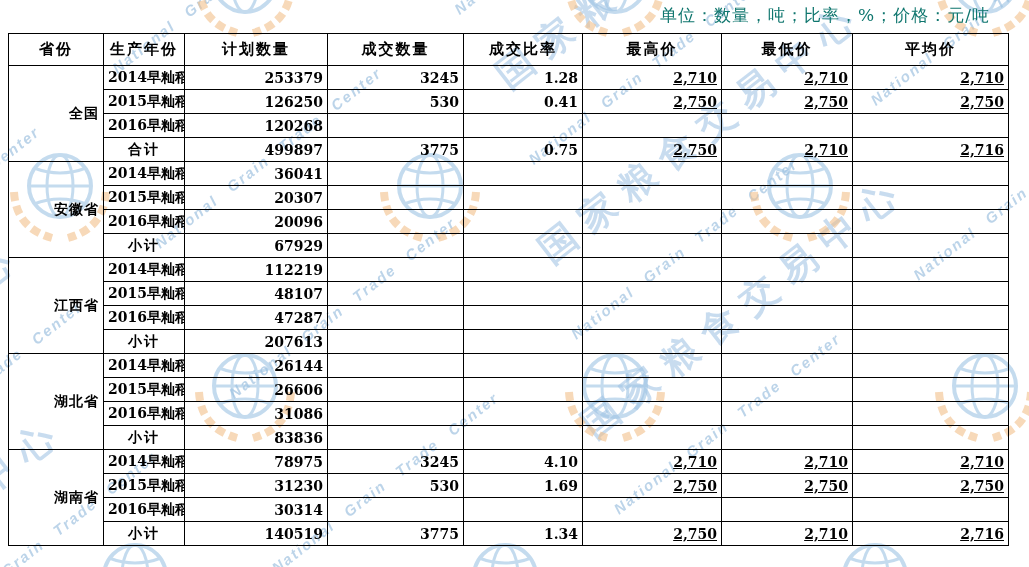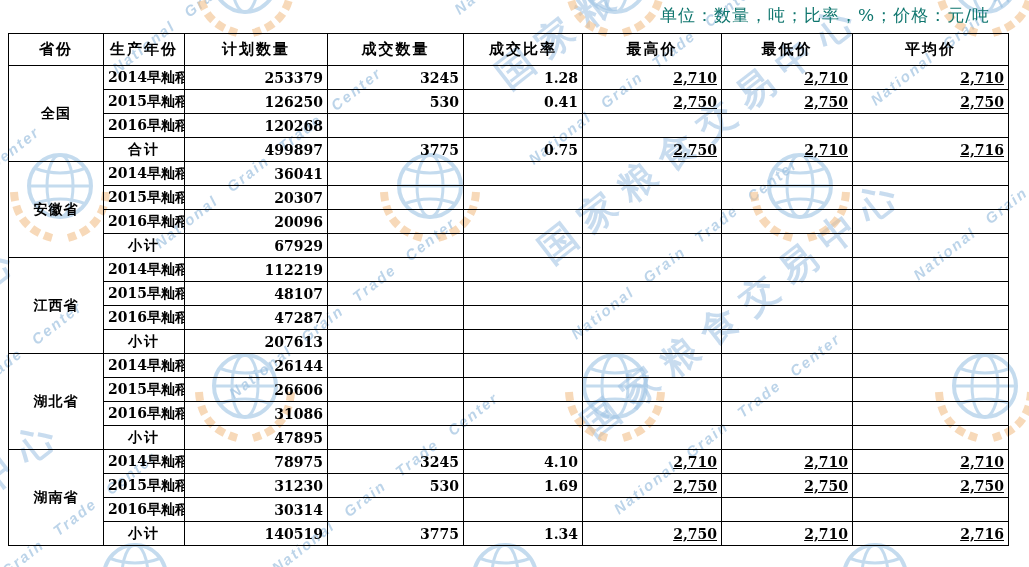--- a/index.html
+++ b/index.html
@@ -102,21 +102,21 @@
     height: 31px;
     font-size: 15px;
     text-align: center;
     letter-spacing: 2px;
   }
   table.report td {
     height: 23px;
     font-size: 14px;
   }
   td.province {
-    text-align: center;
+    text-align: right;
     font-size: 15px;
     letter-spacing: 1px;
   }
   td.year {
     text-align: center;
     padding-left: 2px;
     font-size: 15px;
   }
   td.year.center {
     text-align: center;
@@ -422,21 +422,21 @@
           <td class="year">2016早籼稻</td>
           <td class="num">31086</td>
           <td class="num"></td>
           <td class="num"></td>
           <td class="num price"></td>
           <td class="num price"></td>
           <td class="num price"></td>
         </tr>
         <tr>
           <td class="year center">小计</td>
-          <td class="num">47895</td>
+          <td class="num">83836</td>
           <td class="num"></td>
           <td class="num"></td>
           <td class="num price"></td>
           <td class="num price"></td>
           <td class="num price"></td>
         </tr>
         <tr>
           <td class="province" rowspan="4">湖南省</td>
           <td class="year">2014早籼稻</td>
           <td class="num">78975</td>

